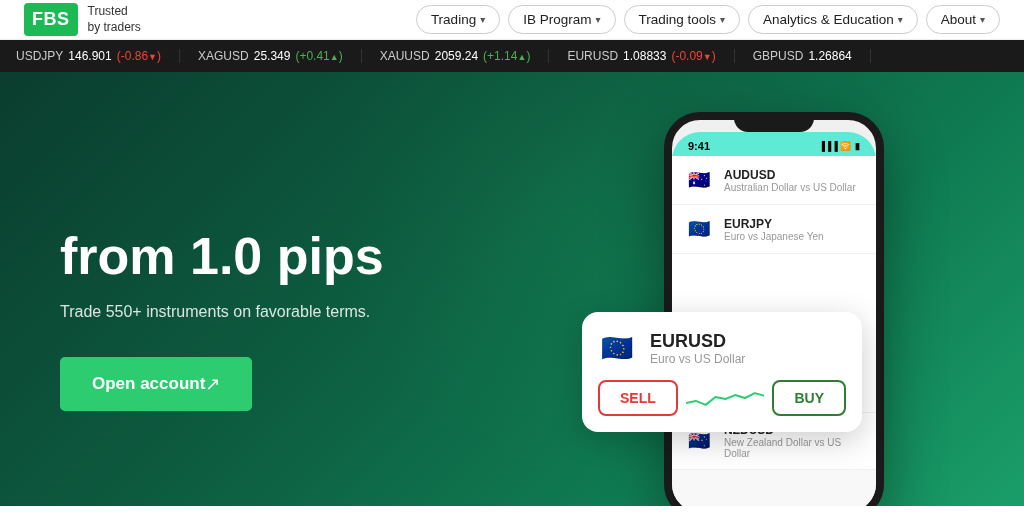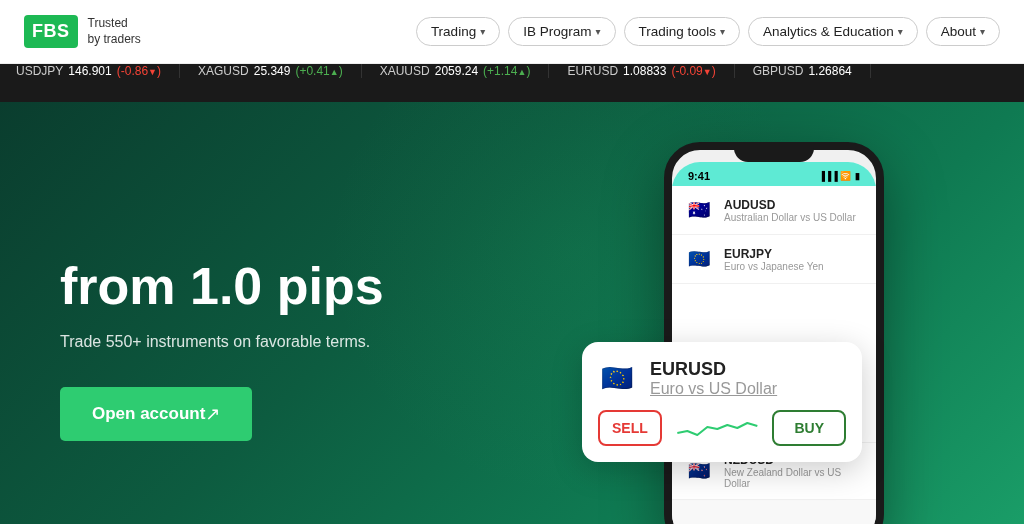--- a/index.html
+++ b/index.html
@@ -4,21 +4,21 @@
   <style>
     * { margin: 0; padding: 0; box-sizing: border-box; }
     body { font-family: -apple-system, BlinkMacSystemFont, 'Segoe UI', sans-serif; width: 1024px; height: 524px; overflow: hidden; background: #fff; }
 
     
     .header {
       display: flex;
       align-items: center;
       justify-content: space-between;
       padding: 0 24px;
-      height: 64px;
+      height: 40px;
       background: #fff;
       border-bottom: 1px solid #eee;
     }
     .logo {
       display: flex;
       align-items: center;
       gap: 10px;
     }
     .logo-box {
       background: #1db954;
@@ -55,23 +55,23 @@
     }
     .chevron {
       font-size: 10px;
       color: #555;
     }
 
     
     .ticker {
       background: #1a1a1a;
       color: #fff;
-      height: 38px;
-      display: flex;
-      align-items: flex-start;
+      height: 32px;
+      display: flex;
+      align-items: center;
       overflow: hidden;
       padding: 0 16px;
       gap: 0;
     }
     .ticker-item {
       display: flex;
       align-items: center;
       gap: 5px;
       padding: 0 18px;
       font-size: 12px;
@@ -219,33 +219,33 @@
     .popup-flag {
       width: 40px;
       height: 40px;
       border-radius: 50%;
       font-size: 26px;
       display: flex;
       align-items: center;
       justify-content: center;
     }
     .popup-pair-name { font-size: 18px; font-weight: 800; color: #222; }
-    .popup-pair-desc { font-size: 16px; color: #999; text-decoration: underline; }
+    .popup-pair-desc { font-size: 12px; color: #999; }
     .popup-actions {
       display: flex;
       align-items: center;
       justify-content: space-between;
       gap: 8px;
     }
     .sell-btn {
       background: #fff;
       color: #e53935;
       border: 2px solid #e53935;
       border-radius: 8px;
-      padding: 8px 12px;
+      padding: 8px 20px;
       font-size: 14px;
       font-weight: 700;
       cursor: pointer;
     }
     .buy-btn {
       background: #fff;
       color: #2e7d32;
       border: 2px solid #2e7d32;
       border-radius: 8px;
       padding: 8px 20px;

